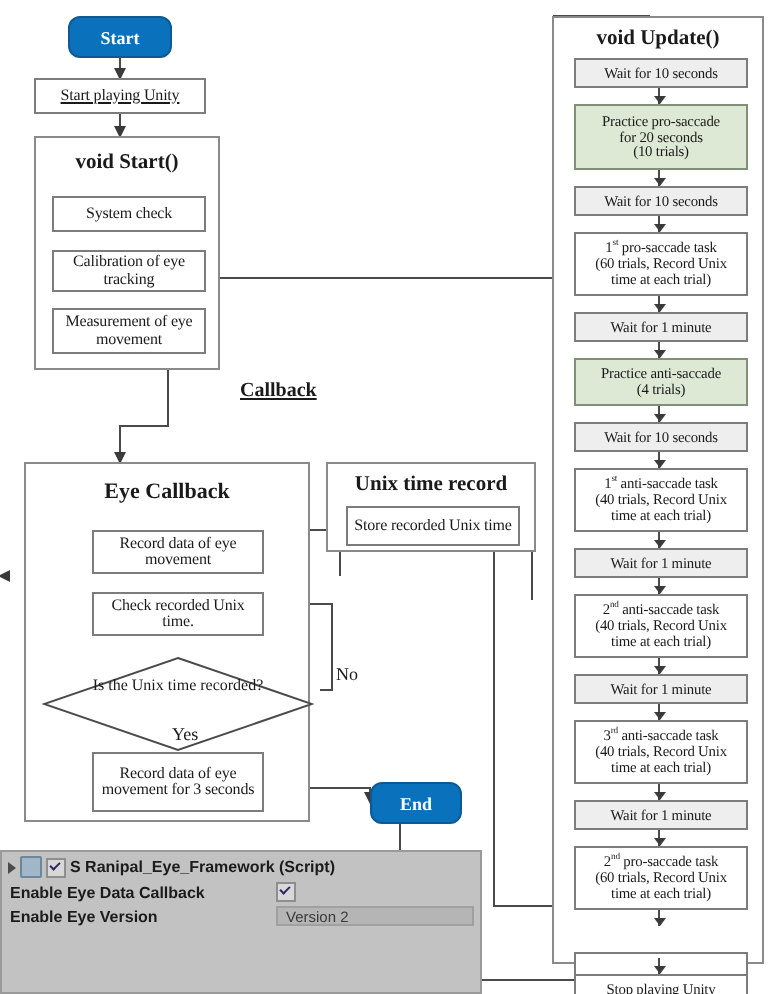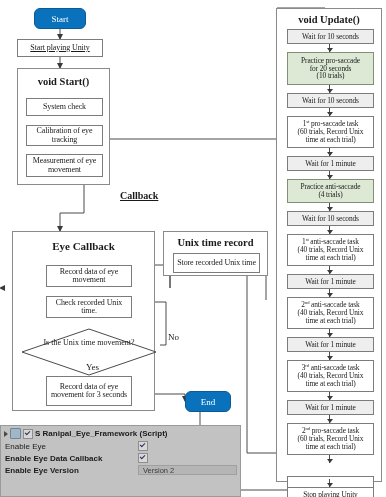--- a/index.html
+++ b/index.html
@@ -18,21 +18,21 @@
     text-align:center;
     line-height:1.05;
     letter-spacing:-0.1px;
     padding:1px 2px;
   }
   .node span{display:block;width:100%;}
   .terminator{
     position:absolute;box-sizing:border-box;
     background:#0a72bd;border:1px solid #0d5a93;border-radius:6px;
     color:#ffffff;display:flex;align-items:center;justify-content:center;
-    font-weight:normal;
+    font-weight:bold;
   }
   .group{
     position:absolute;box-sizing:border-box;
     border:1px solid #8a8a8a;background:#ffffff;
   }
   .group-title{
     position:absolute;left:0;right:0;text-align:center;
     font-weight:bold;
   }
   .green{background:#dde9d5;border:1px solid #7f8f78;}
@@ -162,21 +162,21 @@
     <span>Check recorded Unix time.</span>
   </div>
   <div class="node" style="left:33px;top:33px;width:86px;height:22px;font-size:8px;">
     <span>Record data of eye movement</span>
   </div>
 
   <div class="diamond-wrap" style="left:8px;top:96px;width:136px;height:48px;">
     <svg width="136" height="48" viewBox="0 0 136 48">
       <polygon points="68,1 135,24 68,47 1,24" fill="#ffffff" stroke="#4a4a4a" stroke-width="1"></polygon>
     </svg>
-    <div style="position:absolute;left:0;top:11px;width:136px;text-align:center;font-size:8px;line-height:1.05;">Is the Unix time movement?</div>
+    <div style="position:absolute;left:0;top:11px;width:136px;text-align:center;font-size:8px;line-height:1.05;">Is the Unix time recorded?</div>
   </div>
   <div class="node" style="left:33px;top:144px;width:86px;height:30px;font-size:8px;">
     <span>Record data of eye movement for 3 seconds</span>
   </div>
 </div>
 
 <div class="label-plain" style="left:168px;top:332px;font-size:9px;">No</div>
 <div class="label-plain" style="left:86px;top:362px;font-size:9px;">Yes</div>
 
 <div class="group" style="left:163px;top:231px;width:105px;height:45px;">
@@ -275,24 +275,20 @@
 </div>
 
 <div id="inspector">
   <div class="hdr">
     <span class="tri"></span>
     <span class="scriptico"></span>
     <span class="hdrcb"></span>
     <span>S Ranipal_Eye_Framework (Script)</span>
   </div>
   <div class="row">
-    <span class="rowlbl">Enable Eye</span>
-    <span class="cb"></span>
-  </div>
-  <div class="row">
     <span class="rowlbl bold">Enable Eye Data Callback</span>
     <span class="cb"></span>
   </div>
   <div class="row">
     <span class="rowlbl bold">Enable Eye Version</span>
     <span class="field val">Version 2</span>
   </div>
 </div>
 
 </body></html>

